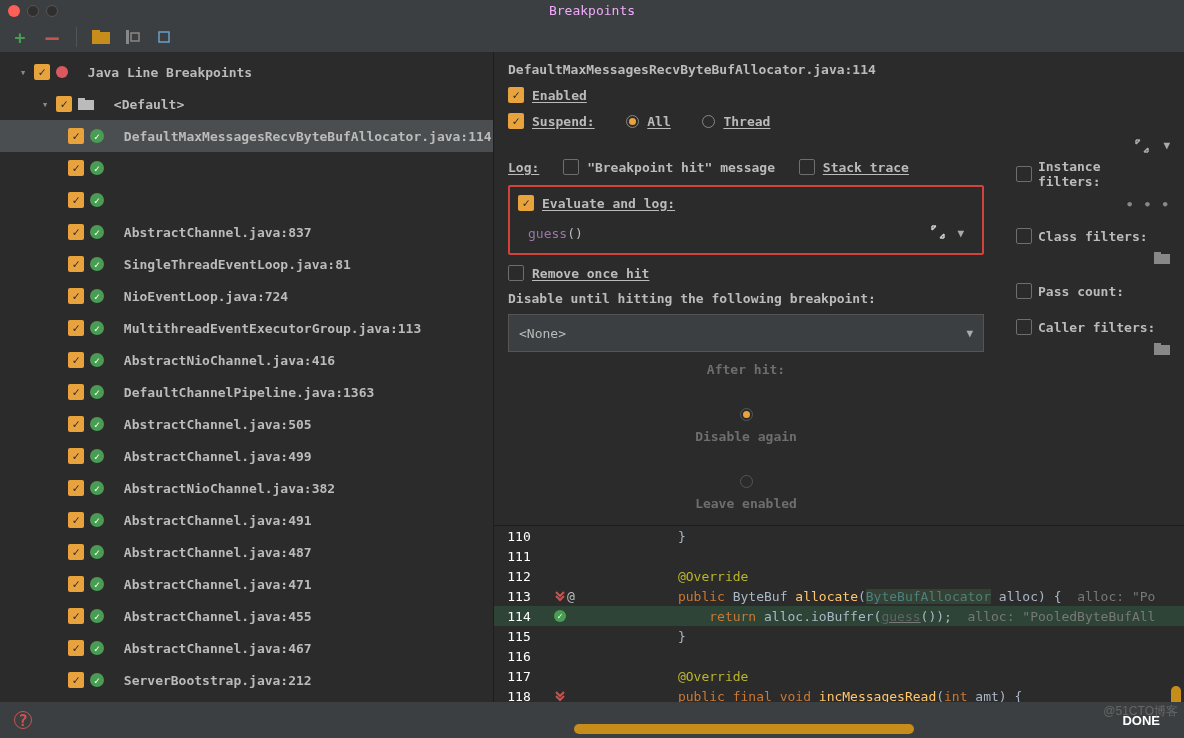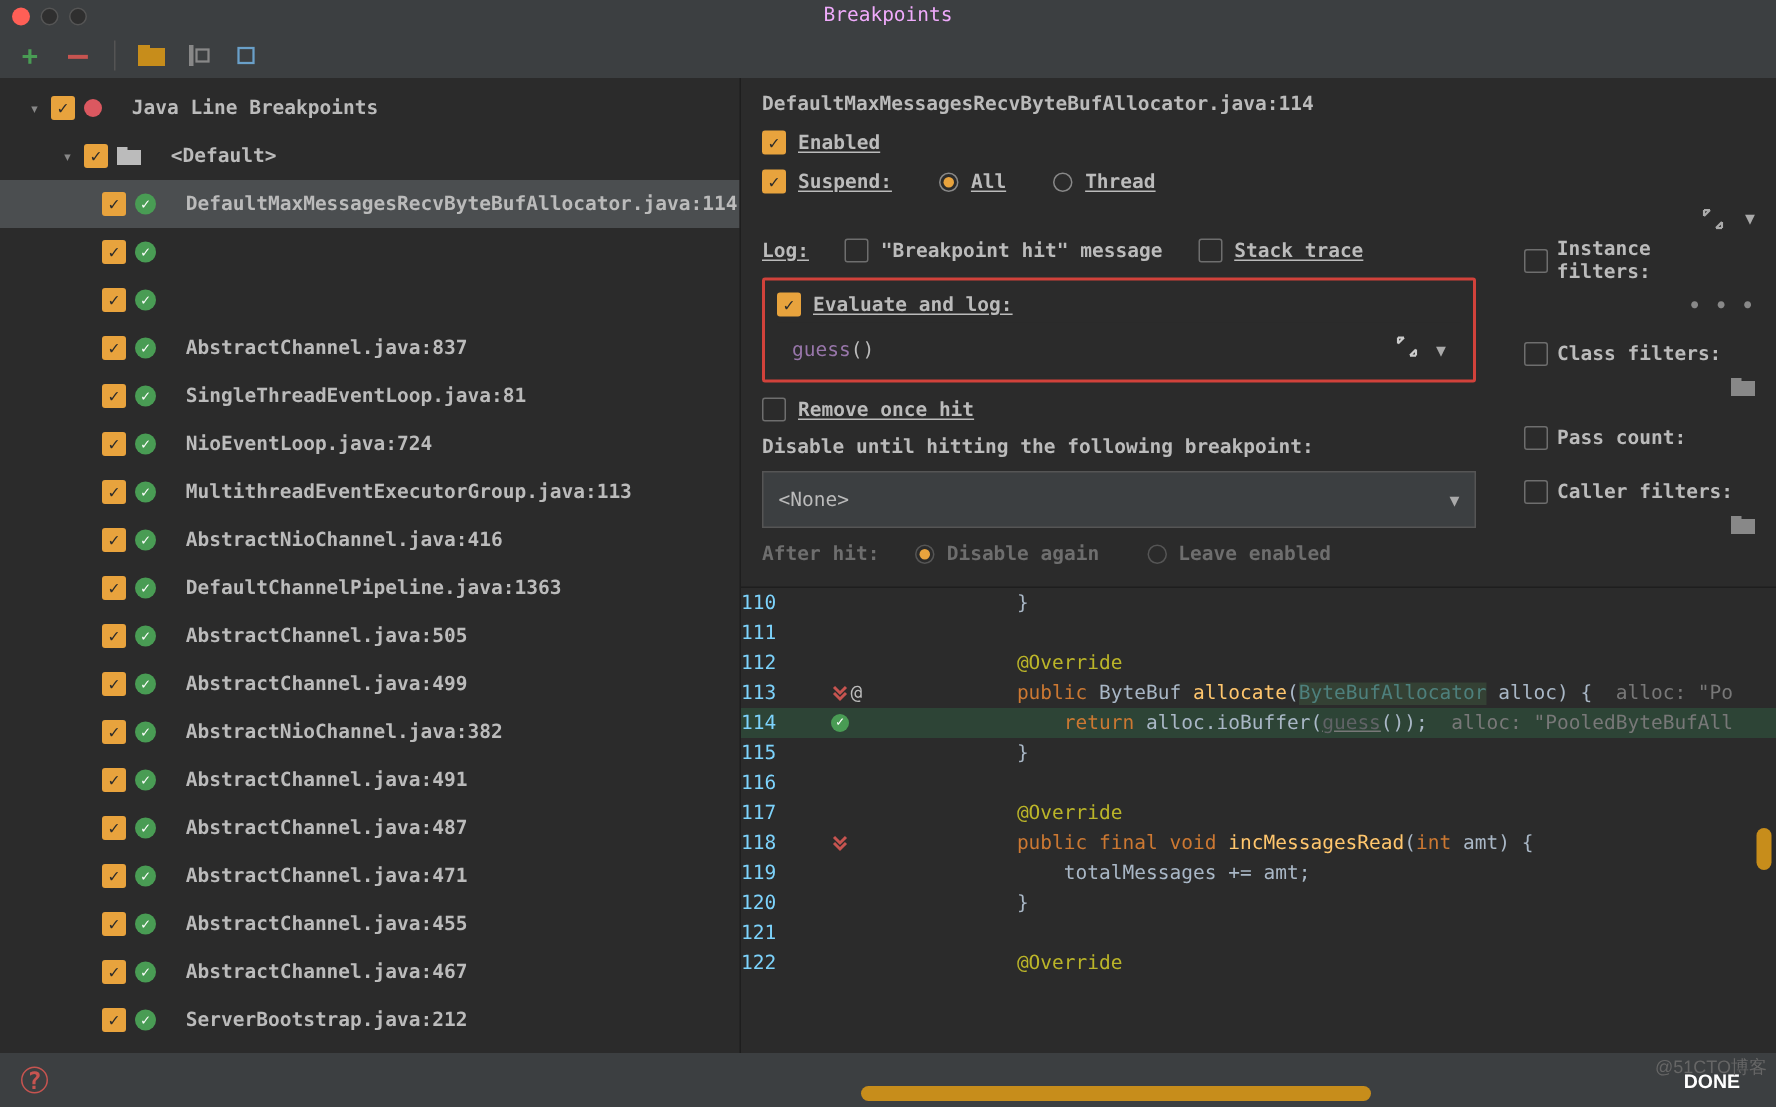--- a/index.html
+++ b/index.html
@@ -85,21 +85,21 @@
 .red-box { border:2px solid #d1423b; border-radius:2px; padding:8px 8px 2px 8px; margin:2px 0 10px 0;}
 .eval-input { width:100%; background:#2b2b2b; border:none; height:36px; display:flex; align-items:center; padding:0 10px; color:#bbb; font-family:"Menlo",monospace; justify-content:space-between;}
 .eval-input .expr span.fn { color:#9876aa;}
 .eval-input .expr span.p { color:#bbb;}
 
 .muted { color:#6e6e6e;}
 .select { background:#3c3f41; border:1px solid #555; height:38px; display:flex; align-items:center; padding:0 10px; color:#bbb; justify-content:space-between; font-family:"Menlo",monospace;}
 
 .code-area { flex:1; overflow:hidden; font-family:"Menlo",monospace; font-size:13px; position:relative; border-top:1px solid #1e1e1e;}
 .code-line { display:flex; height:20px; align-items:center;}
-.gutter { width:60px; text-align:left; padding-right:10px; color:#7dd3fc; font-weight:normal;}
+.gutter { width:60px; text-align:center; padding-right:10px; color:#ffffff; font-weight:normal;}
 .gutter-icons{ width:30px; display:flex; align-items:center; gap:1px;}
 .code-text { flex:1; white-space:pre; color:#a9b7c6;}
 .kw { color:#cc7832;}
 .ann { color:#bbb529;}
 .method { color:#ffc66d;}
 .param-type { color:#4e807d; text-align:center;}
 .str-hl { background:#344134;}
 .line-hl { background:#2d4436;}
 .overlay { color:#787878;}
 .guess-u { text-decoration-line:underline; text-decoration-color:#787878; color:#606366;}
@@ -242,21 +242,21 @@
             <span class="ul-label">Remove once hit</span>
           </div>
 
           <div style="font-family:Menlo,monospace;font-weight:bold;margin-bottom:8px;">Disable until hitting the following breakpoint:</div>
 
           <div class="select">
             <span>&lt;None&gt;</span>
             <span class="chev-down">▼</span>
           </div>
 
-          <div class="form-row muted" style="margin-top:10px;">
+          <div class="form-row muted" style="margin-top:10px;flex-direction:column;">
             <span>After hit:</span>
             &nbsp;
             <span class="radio sel" style="border-color:#555;"></span>
             <span>Disable again</span>
             &nbsp;&nbsp;
             <span class="radio" style="border-color:#555;"></span>
             <span>Leave enabled</span>
           </div>
         </div>
 

